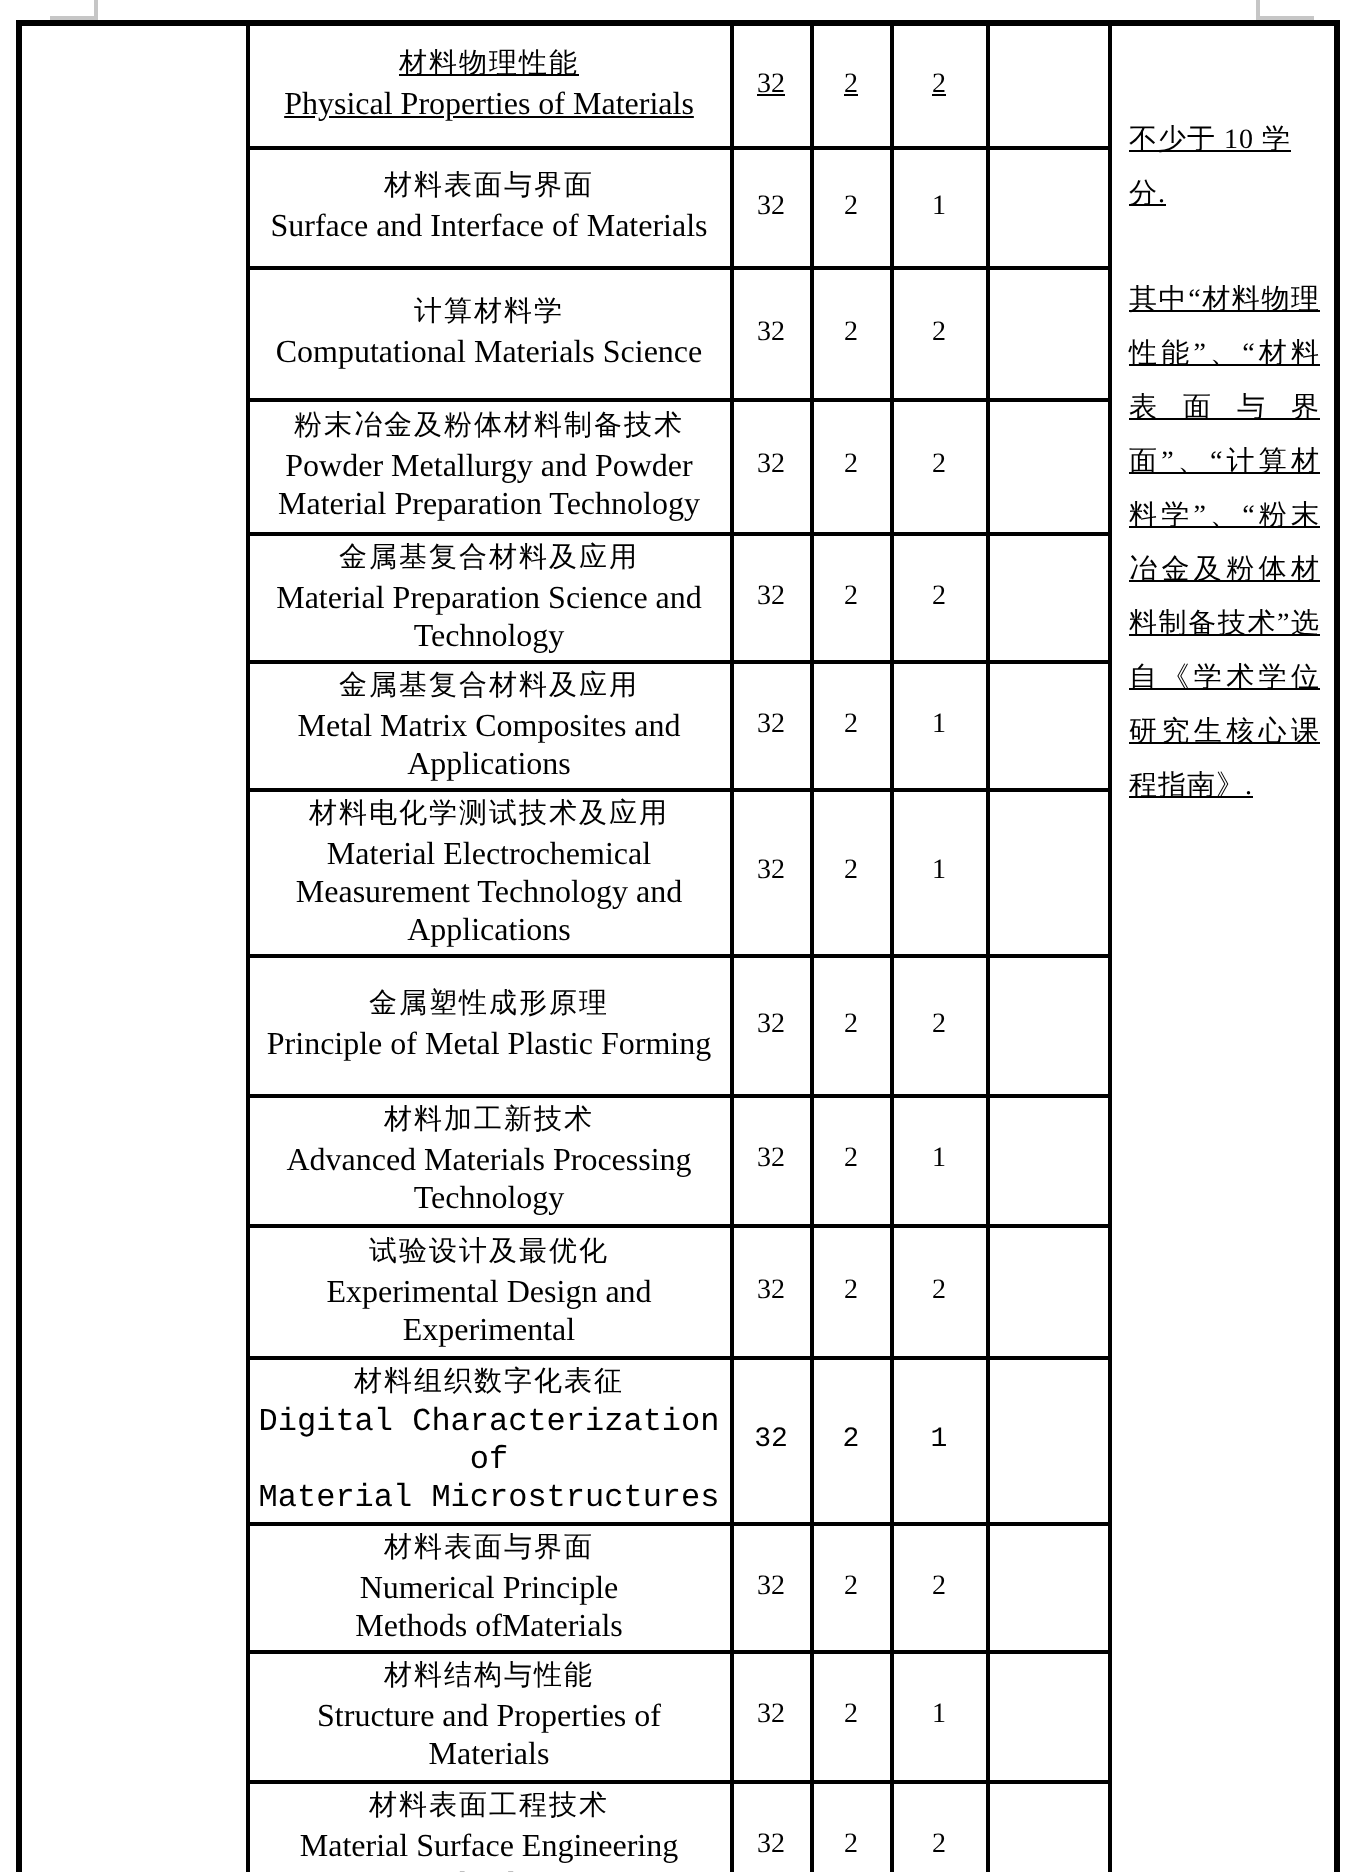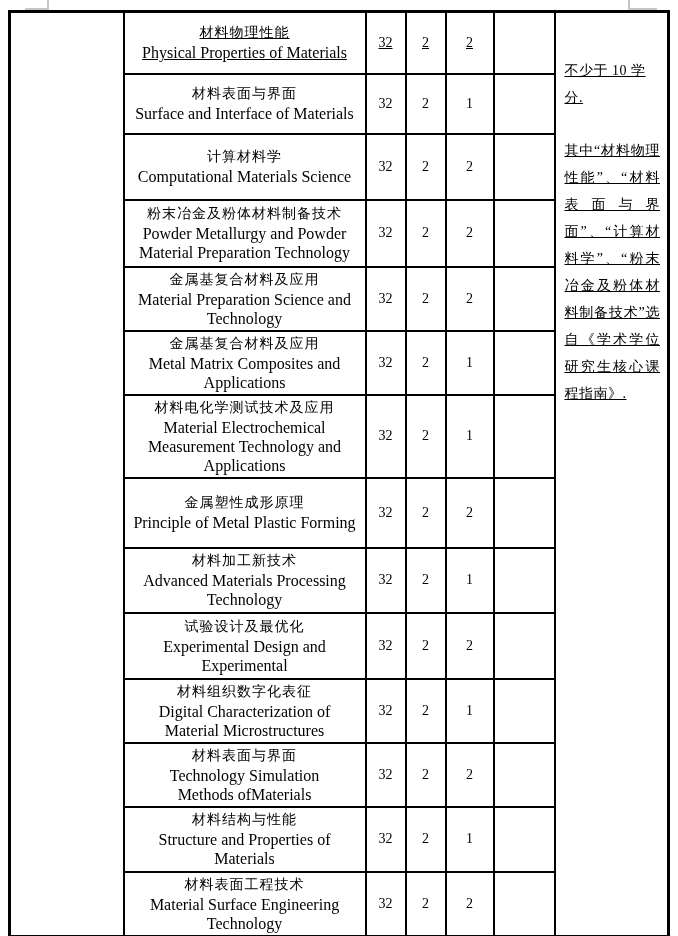--- a/index.html
+++ b/index.html
@@ -27,21 +27,21 @@
   tr:nth-child(1)  { height: 62px; text-decoration: underline; }
   tr:nth-child(2)  { height: 60px; }
   tr:nth-child(3)  { height: 66px; }
   tr:nth-child(4)  { height: 67px; }
   tr:nth-child(5)  { height: 63px; }
   tr:nth-child(6)  { height: 55px; }
   tr:nth-child(7)  { height: 78px; }
   tr:nth-child(8)  { height: 70px; }
   tr:nth-child(9)  { height: 65px; }
   tr:nth-child(10) { height: 66px; }
-  tr:nth-child(11) { height: 59px; }
+  tr:nth-child(11) { height: 59px; font-family: Liberation Mono, monospace; }
   tr:nth-child(12) { height: 63px; }
   tr:nth-child(13) { height: 65px; }
   tr:nth-child(14) { height: 58px; }
 
   td.c-course { text-align: center; padding: 2px 3px; }
   .zh { font-size: 14px; line-height: 20px; letter-spacing: 1px; }
   .en { font-size: 16px; line-height: 19px; white-space: pre-line; }
 
   td.c-num { text-align: center; font-size: 14px; }
 
@@ -191,21 +191,21 @@
 Material Microstructures</div>
         </td>
         <td class="c-num">32</td>
         <td class="c-num">2</td>
         <td class="c-num">1</td>
         <td class="c-empty"></td>
       </tr>
       <tr>
         <td class="c-course">
           <div class="zh">材料表面与界面</div>
-          <div class="en">Technology Simulation
+          <div class="en">Numerical Principle
 Methods ofMaterials</div>
         </td>
         <td class="c-num">32</td>
         <td class="c-num">2</td>
         <td class="c-num">2</td>
         <td class="c-empty"></td>
       </tr>
       <tr>
         <td class="c-course">
           <div class="zh">材料结构与性能</div>

